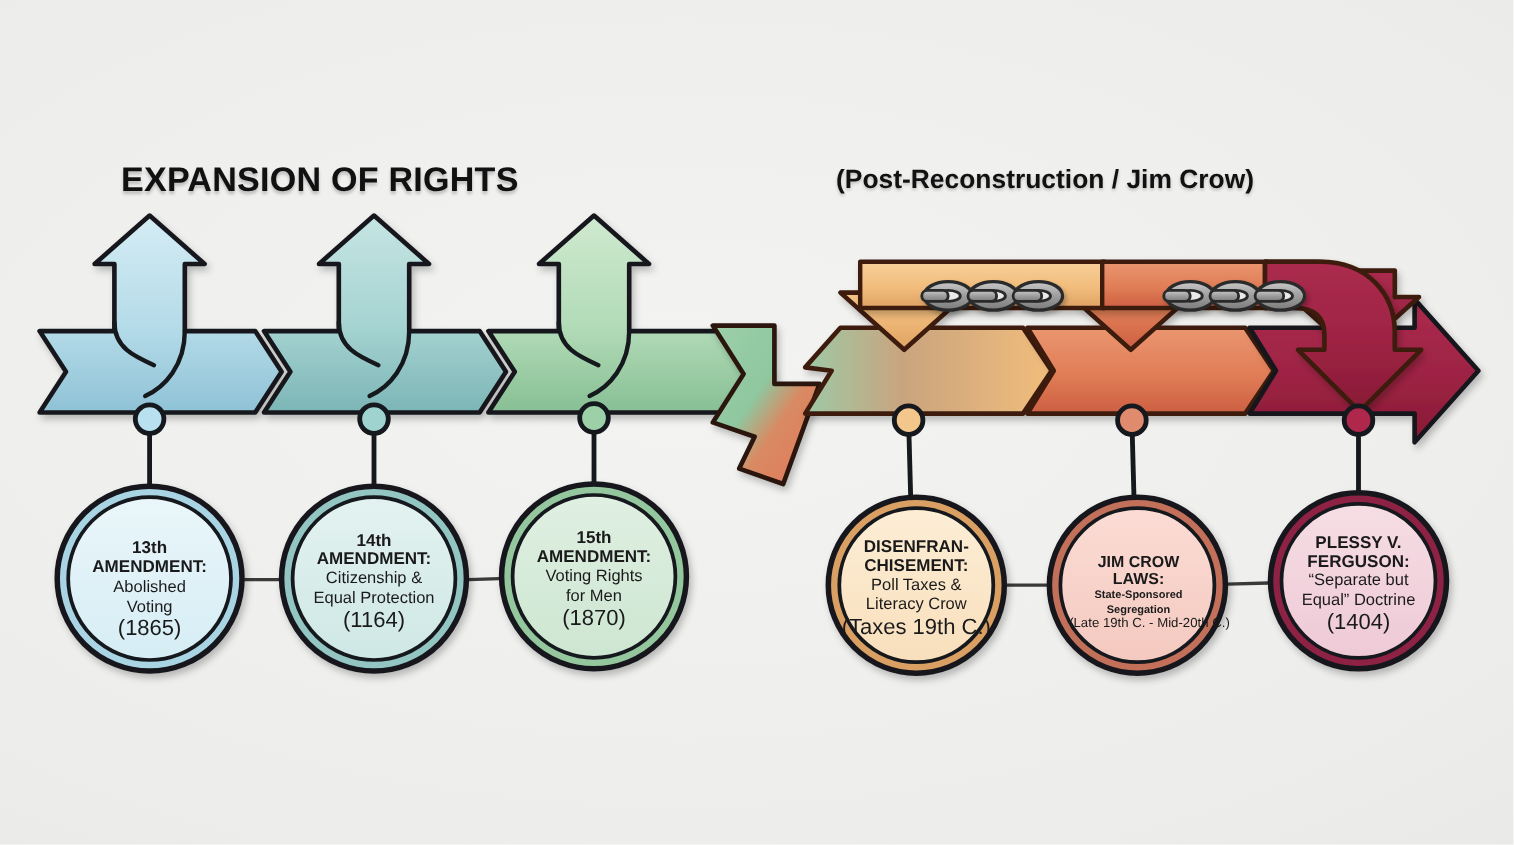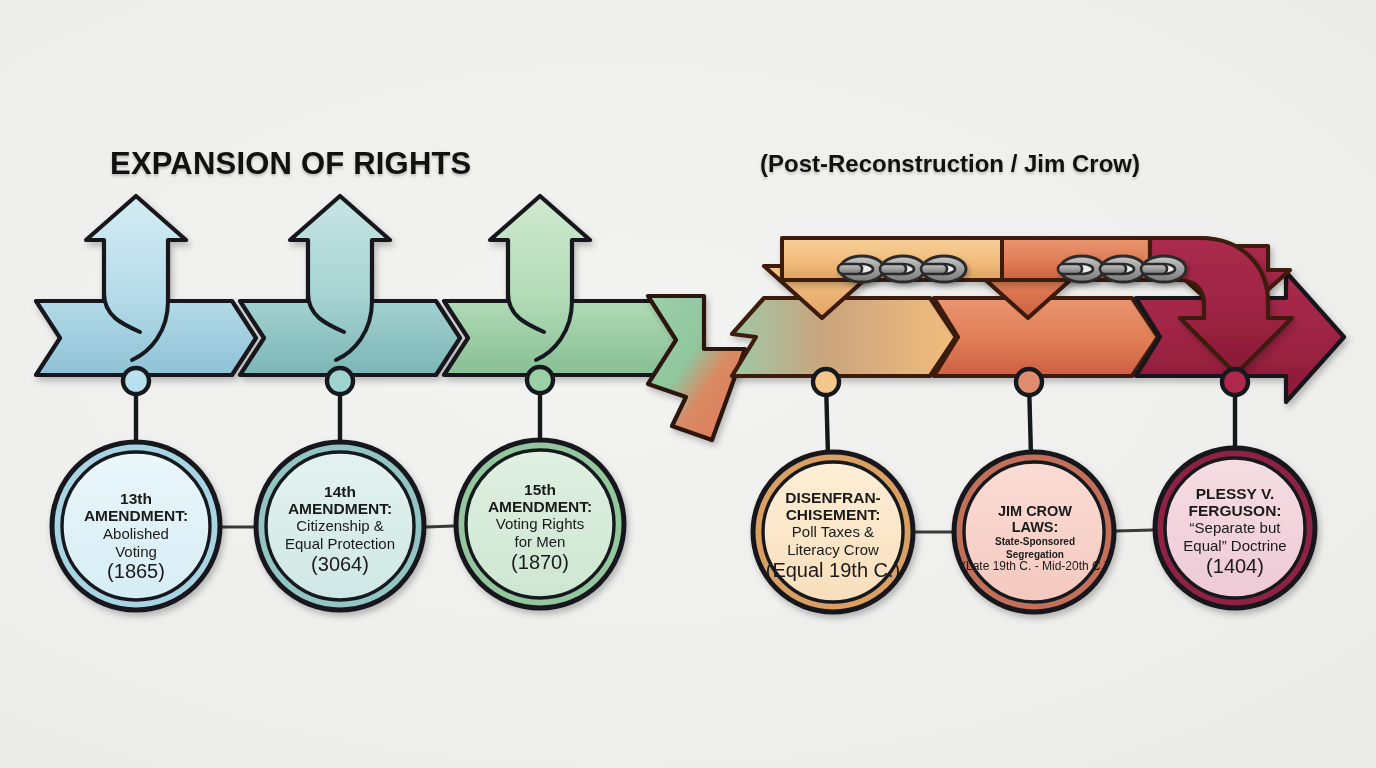--- a/index.html
+++ b/index.html
@@ -75,21 +75,21 @@
   }
   .node-text .t-body {
     font-size: 15px;
     margin-top: 1px;
   }
   .node-text .t-date {
     font-size: 20px;
   }
   .node-text.small .t-title { font-size: 14.5px; }
   .node-text.small .t-body { font-size: 10px; font-weight: bold; }
-  .node-text.small .t-date { font-size: 12px; line-height: 1.05; }
+  .node-text.small .t-date { font-size: 12px; line-height: 1.05; text-align: right; }
 </style>
 </head>
 <body>
 
 <div id="stage">
 
   <svg id="vec" viewBox="0 0 1376 768">
     <defs>
       <linearGradient id="g1" x1="0" y1="0" x2="0" y2="1">
         <stop offset="0%" stop-color="#d4ecf4"></stop>
@@ -339,35 +339,35 @@
         <div class="t-title">AMENDMENT:</div>
         <div class="t-body">Abolished</div>
         <div class="t-body">Voting</div>
         <div class="t-date">(1865)</div>
       </div>
       <div class="node-text" style="left: 257px; top: 482.5px;">
         <div class="t-title">14th</div>
         <div class="t-title">AMENDMENT:</div>
         <div class="t-body">Citizenship &amp;</div>
         <div class="t-body">Equal Protection</div>
-        <div class="t-date">(3064)</div>
+        <div class="t-date">(1164)</div>
       </div>
       <div class="node-text" style="left: 457px; top: 480.5px;">
         <div class="t-title">15th</div>
         <div class="t-title">AMENDMENT:</div>
         <div class="t-body">Voting Rights</div>
         <div class="t-body">for Men</div>
         <div class="t-date">(1870)</div>
       </div>
       <div class="node-text" style="left: 750px; top: 488.5px;">
         <div class="t-title">DISENFRAN-</div>
         <div class="t-title">CHISEMENT:</div>
         <div class="t-body">Poll Taxes &amp;</div>
         <div class="t-body">Literacy Crow</div>
-        <div class="t-date">(Equal 19th C.)</div>
+        <div class="t-date">(Taxes 19th C.)</div>
       </div>
       <div class="node-text small" style="left: 952px; top: 493px; margin-top: 10px;">
         <div class="t-title">JIM CROW</div>
         <div class="t-title">LAWS:</div>
         <div class="t-body">State-Sponsored</div>
         <div class="t-body">Segregation</div>
         <div class="t-date">(Late 19th C. - Mid-20th C.)</div>
       </div>
       <div class="node-text" style="left: 1152px; top: 484.5px;">
         <div class="t-title">PLESSY V.</div>

